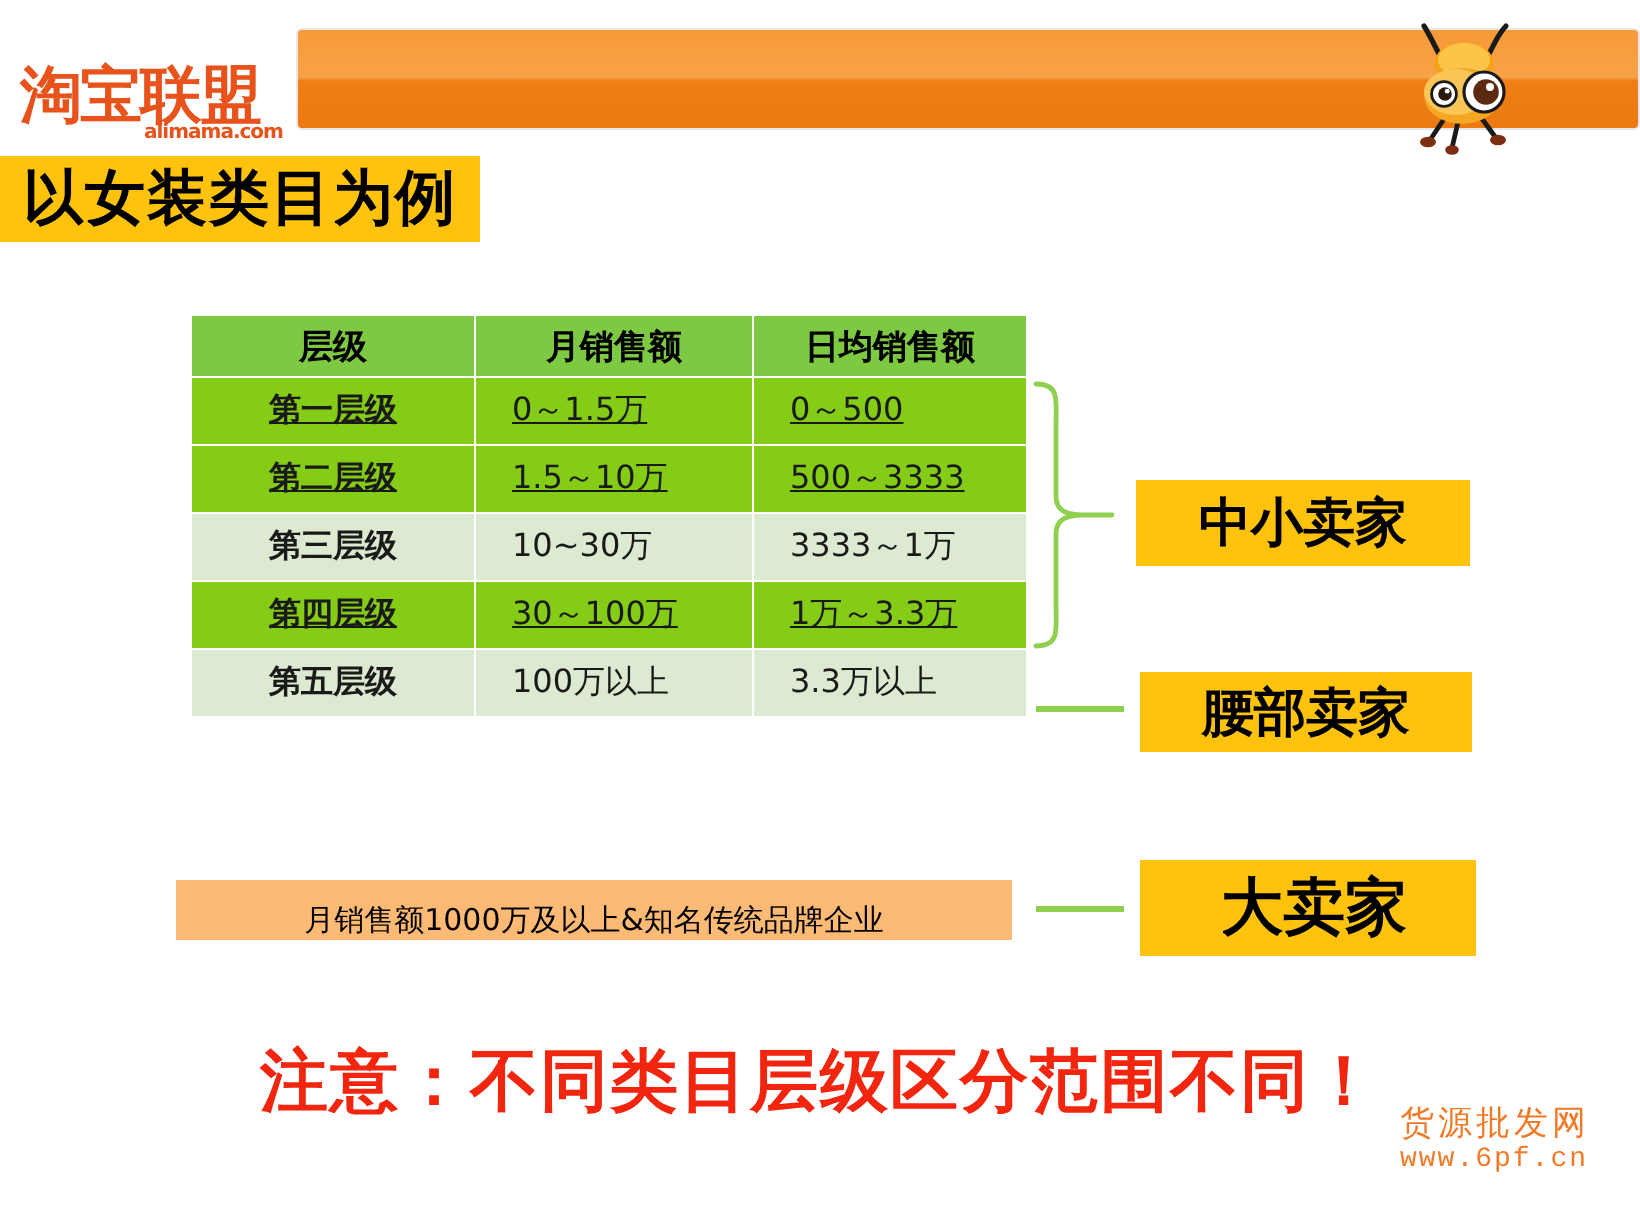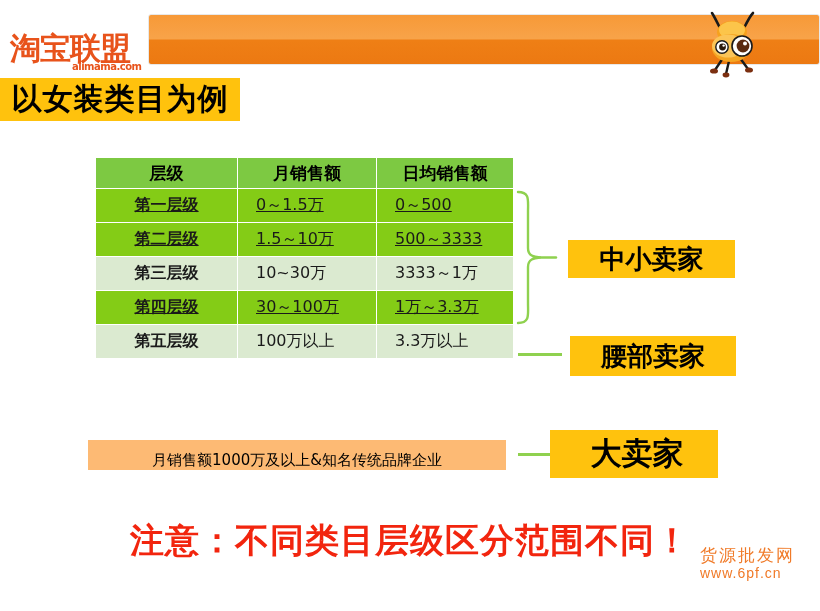--- a/index.html
+++ b/index.html
@@ -84,23 +84,23 @@
   .line-mid { position: absolute; left: 518px; top: 353px; width: 44px; height: 3px; background: #8fd14f; }
   .line-bot { position: absolute; left: 518px; top: 453px; width: 44px; height: 3px; background: #8fd14f; }
 
   
   .badge {
     position: absolute;
     background: #ffc20d;
     display: flex; align-items: center; justify-content: center;
     font-weight: bold; color: #000; white-space: nowrap;
   }
-  .badge-sme   { left: 568px; top: 240px; width: 167px; height: 38px; font-size: 26px; justify-content: center; }
+  .badge-sme   { left: 568px; top: 240px; width: 167px; height: 43px; font-size: 26px; justify-content: center; }
   .badge-waist { left: 570px; top: 336px; width: 166px; height: 40px; font-size: 26px; }
-  .badge-big   { left: 550px; top: 430px; width: 168px; height: 48px; font-size: 31px; padding-left: 6px; }
+  .badge-big   { left: 570px; top: 430px; width: 168px; height: 48px; font-size: 31px; padding-left: 6px; }
 
   
   .big-seller-box {
     position: absolute; left: 88px; top: 440px;
     width: 418px; height: 30px;
     background: #fdba74;
     display: flex; align-items: flex-end; justify-content: center;
   }
   .big-seller-text {
     font-size: 15px; font-weight: normal; color: #000; white-space: nowrap;
@@ -114,25 +114,25 @@
     color: #f2250e;
     letter-spacing: 1px;
     white-space: nowrap;
   }
 
   
   .watermark { position: absolute; left: 700px; top: 545px; width: 118px; height: 46px; }
   .wm-cn {
     font-size: 17px; color: #f07a28; line-height: 20px;
     font-family: "DejaVu Serif", "Liberation Serif", serif;
-    letter-spacing: 2px; white-space: nowrap;
+    letter-spacing: 2px; white-space: nowrap; margin-top: 7px;
   }
   .wm-url {
     font-size: 14px; color: #f07a28; line-height: 17px;
-    font-family: Liberation Sans, sans-serif;
+    font-family: Liberation Mono, monospace;
     letter-spacing: 1px; white-space: nowrap;
   }
 </style>
 </head>
 <body>
 
 <div id="page">
 
   <div class="header-bar"></div>
 

